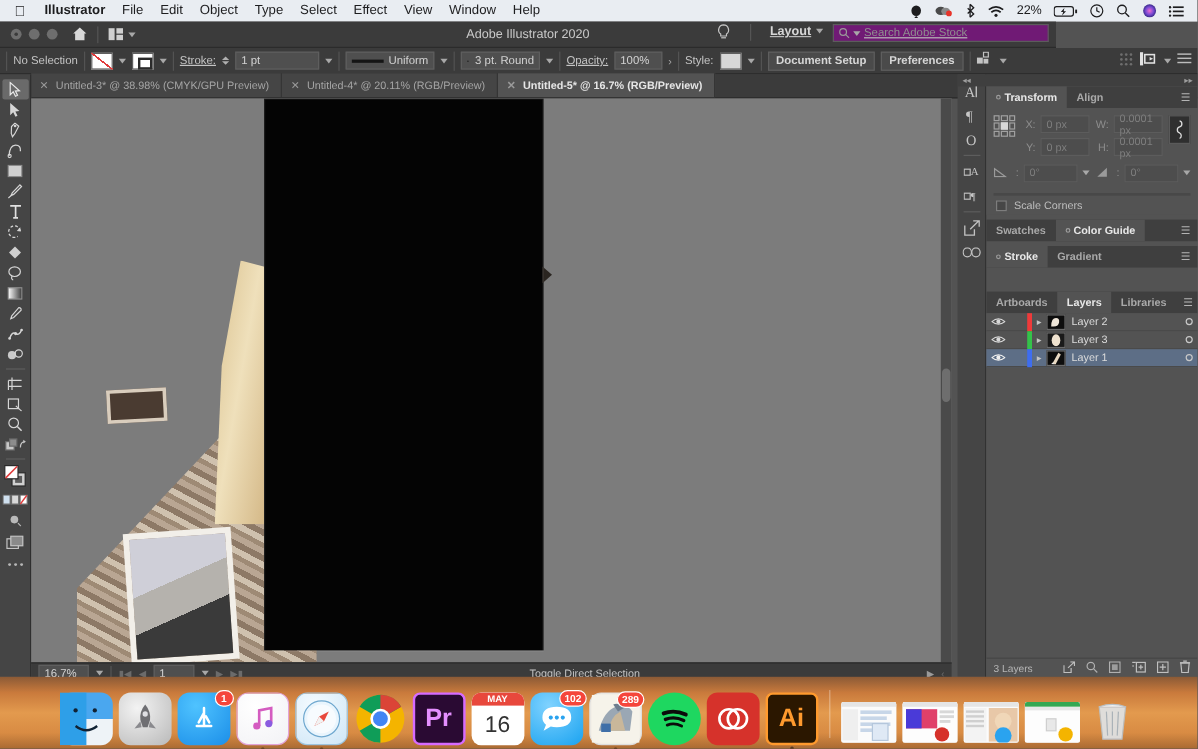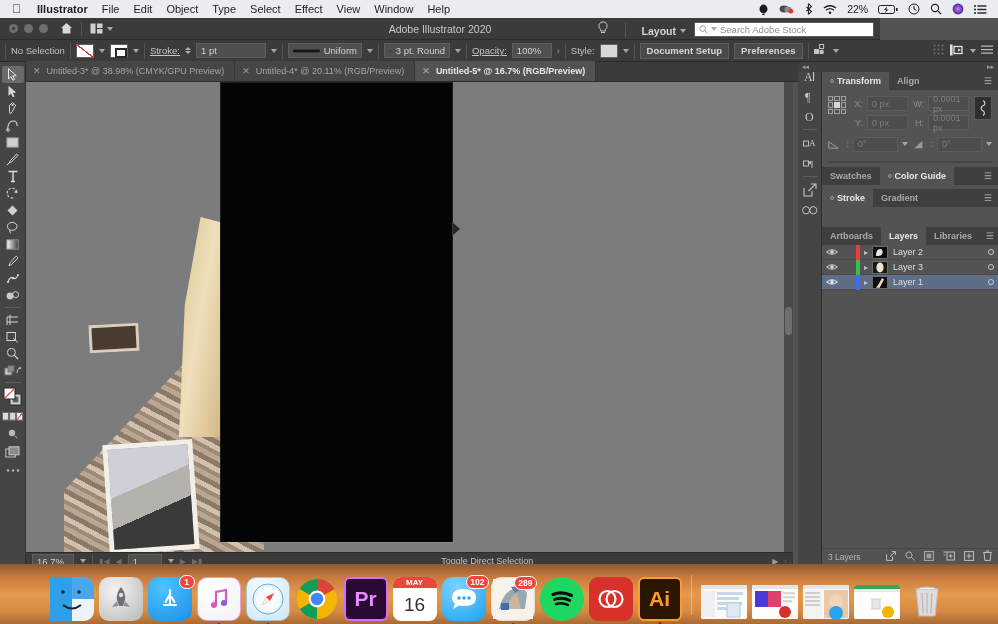--- a/index.html
+++ b/index.html
@@ -35,24 +35,24 @@
     color: #b8b8b8; font-size: 10px;
   }
   .traffic { display: flex; align-items: center; gap: 6px; margin-left: 3px; }
   .tl { width: 9px; height: 9px; border-radius: 50%; background: #6e6e6e; }
   .tl.first { background: #6e6e6e; position: relative; }
   .tl.first::after{ content:""; position:absolute; left:3px; top:3px; width:3px;height:3px;border-radius:50%;background:#3b3b3b;}
   .appbar .hm { margin-left: 12px; display:flex; align-items:center; }
   .appbar .sep { width:1px; height:14px; background:#555; margin:0 8px; }
   .appbar .arrange { display:flex; align-items:center; gap:4px; }
   .apptitle { position:absolute; left:0; right:0; text-align:center; font-size:10.5px; color:#c9c9c9; pointer-events:none; }
-  .appbar .right { margin-left:auto; display:flex; align-items:flex-end; gap:8px; z-index:2;}
+  .appbar .right { margin-left:auto; display:flex; align-items:flex-start; gap:8px; z-index:2;text-decoration:underline;}
   .layoutbtn { font-size:10.5px; color:#d6d6d6; font-weight:bold; display:flex;align-items:center;gap:4px;}
   .stocksearch {
-    width: 180px; height: 15px; background: #ffffff; border:1px solid #5c5c5c;
+    width: 180px; height: 15px; background: #701a75; border:1px solid #5c5c5c;
     display:flex; align-items:center; gap:3px; padding:0 4px; color:#8f8f8f; font-size:9.5px;
   }
 
   
   .ctrlbar {
     position:absolute; top:40px; left:0; width:998px; height:22px;
     background:#3b3b3b; border-bottom:1px solid #2b2b2b;
     display:flex; align-items:center; padding:0 5px; gap:5px;
     color:#c2c2c2; font-size:9.5px; white-space:nowrap;
   }
@@ -811,20 +811,24 @@
                 <path d="M2.4 8.2 L10.4 0.8 L10.4 8.2Z" fill="#9a9a9a"></path>
               </svg>
           </span>
           <span class="tlabel" style="width:6px">:</span>
           <span class="tinput">0°</span>
           <span class="caret"></span>
         </div>
       </div>
       <div class="pdiv"></div>
       <div class="pdiv"></div>
+      <div class="cbrow">
+        <span class="cb"></span>
+        <span>Scale Corners</span>
+      </div>
     </div>
 
     <div class="pgroup" style="margin-top:4px;">
       <div class="ptabs">
         <div class="ptab">
           <span>Swatches</span>
         </div>
         <div class="ptab active">
           <span class="dot"></span>
           <span>Color Guide</span>

